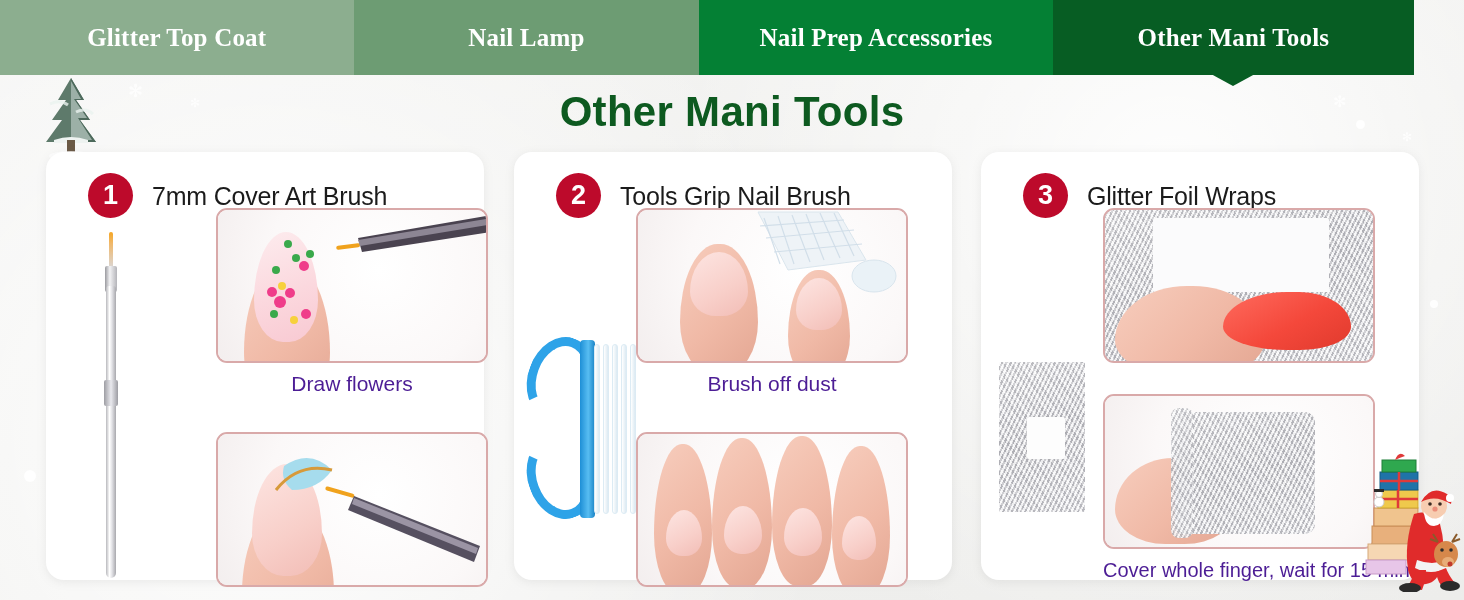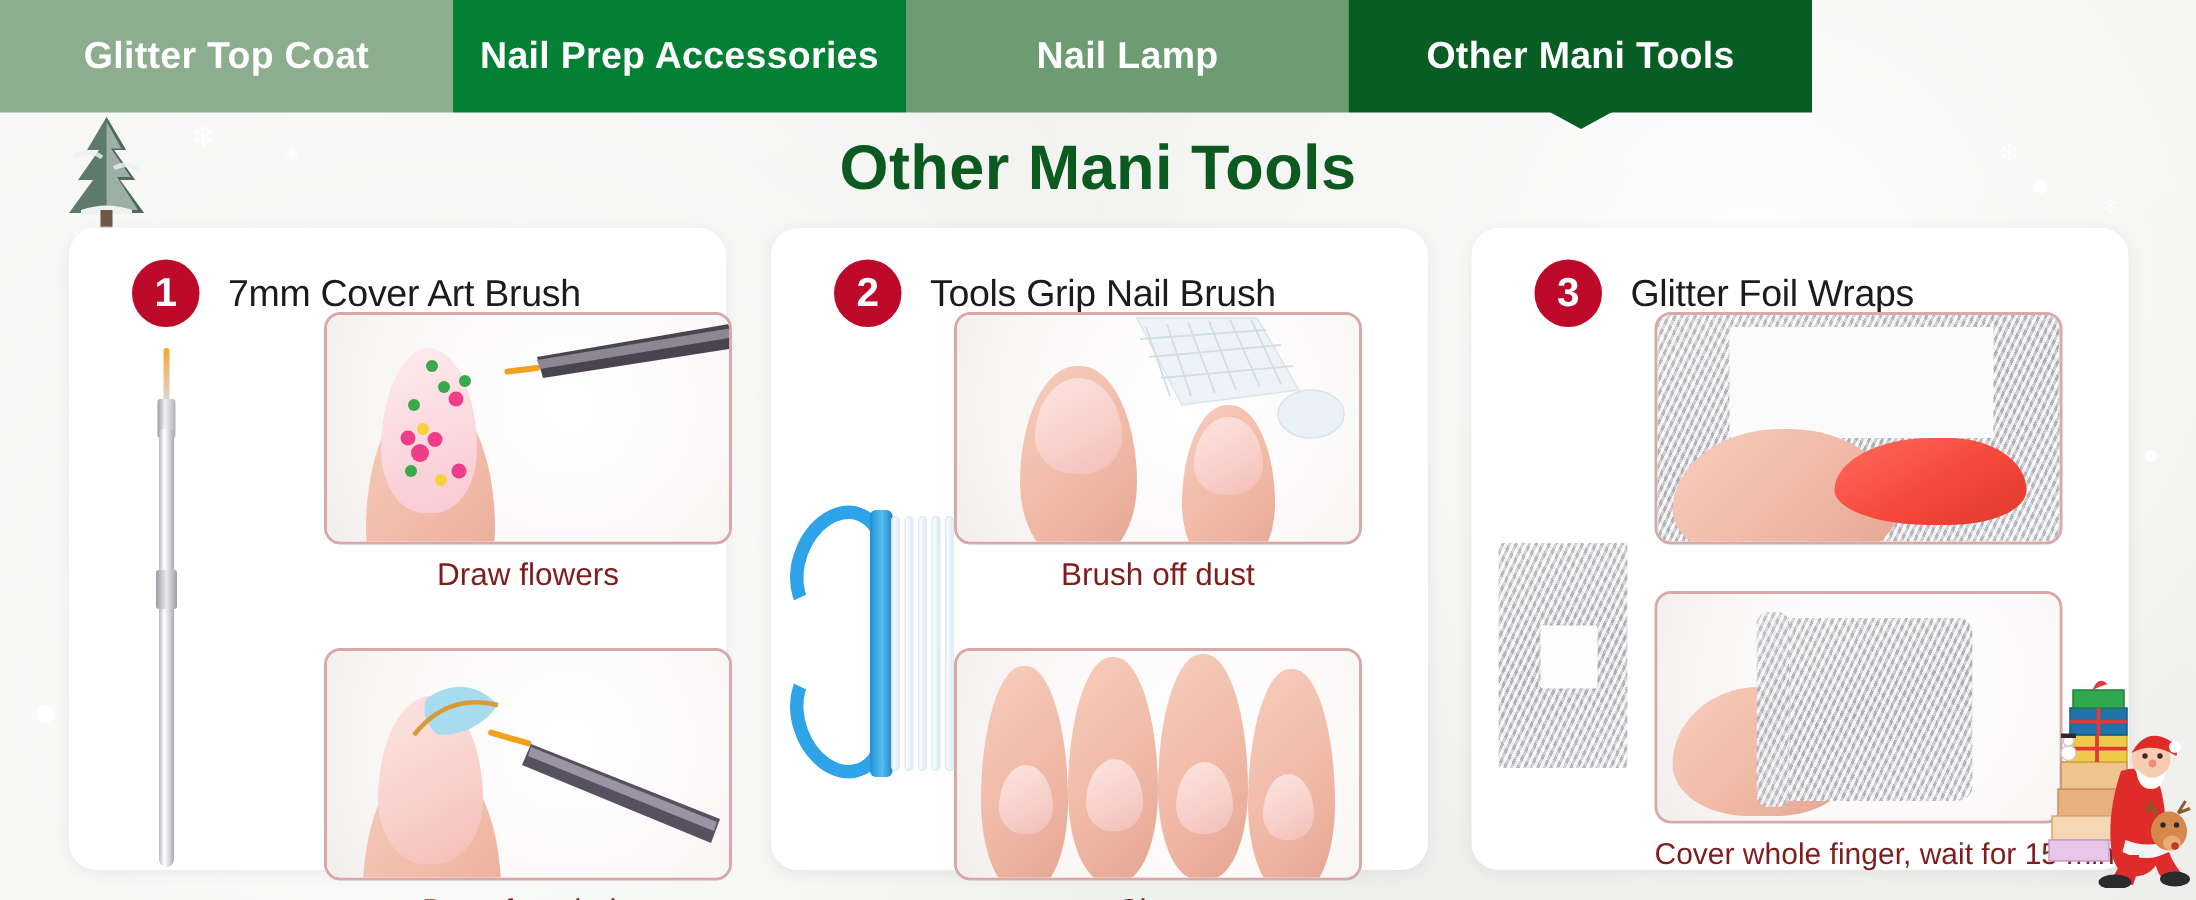--- a/index.html
+++ b/index.html
@@ -12,21 +12,21 @@
   .page {
     position: relative; width: 1464px; height: 600px;
     background:
       radial-gradient(circle at 18% 72%, rgba(255,255,255,0.95) 0%, rgba(255,255,255,0) 45%),
       radial-gradient(circle at 80% 30%, rgba(255,255,255,0.9) 0%, rgba(255,255,255,0) 40%),
       linear-gradient(160deg, #f6f6f5 0%, #f1f1ef 40%, #ededeb 100%);
     overflow: hidden;
   }
 
   
-  .tabbar { position: absolute; left:0; top:0; width:1208px; height:75px; display:flex; }
+  .tabbar { position: absolute; left:0; top:0; width:1414px; height:75px; display:flex;font-family:Liberation Serif, serif; }
   .tab {
     height: 75px; display:flex; align-items:center; justify-content:center;
     color:#ffffff; font-weight:700; letter-spacing:.2px;
     position:relative; cursor:pointer; user-select:none;
   }
   .tab.t1 { width: 366px; font-size: 25px; }
   .tab.t2 { width: 358px; font-size: 25px; }
   .tab.t3 { width: 366px; font-size: 25px; }
   .tab.t4 { width: 374px; font-size: 25px; }
   .tab-notch {
@@ -80,21 +80,21 @@
   .c1 .panel-col { left:170px; }
   .c2 .panel-col { left:122px; }
   .c3 .panel-col { left:122px; }
 
   .panel {
     width:272px; height:155px; border:2px solid #d9a9a9; border-radius:11px;
     background:#fff; overflow:hidden; position:relative;
   }
   .panel.p2 { margin-top:31px; }
   .caption {
-    text-align:center; font-size:21px; color:#7f1d1d; line-height:34px;
+    text-align:center; font-size:21px; color:#4c1d95; line-height:34px;
     margin-top:4px; white-space:nowrap;
   }
   .caption.wide { font-size:20px; }
 
   
   .photo { position:absolute; inset:0; }
 
   
   .bg-soft { background: radial-gradient(circle at 60% 40%, #ffffff 0%, #fbf8f8 60%, #f3eeee 100%); }
 
@@ -172,25 +172,25 @@
 </style>
 </head>
 <body>
 
 <div class="page">
 
   <div class="tabbar">
     <div class="tab t1" style="background:#8cae8f">
       <span>Glitter Top Coat</span>
     </div>
+    <div class="tab t2" style="background:#6d9c73">
+      <span>Nail Lamp</span>
+    </div>
     <div class="tab t3" style="background:#048034">
       <span>Nail Prep Accessories</span>
-    </div>
-    <div class="tab t2" style="background:#6d9c73">
-      <span>Nail Lamp</span>
     </div>
     <div class="tab t4" style="background:#075d23">
       <span>Other Mani Tools</span>
       <span class="tab-notch"></span>
     </div>
   </div>
 
   <div class="page-title">Other Mani Tools</div>
 
   <div class="deco tree">

